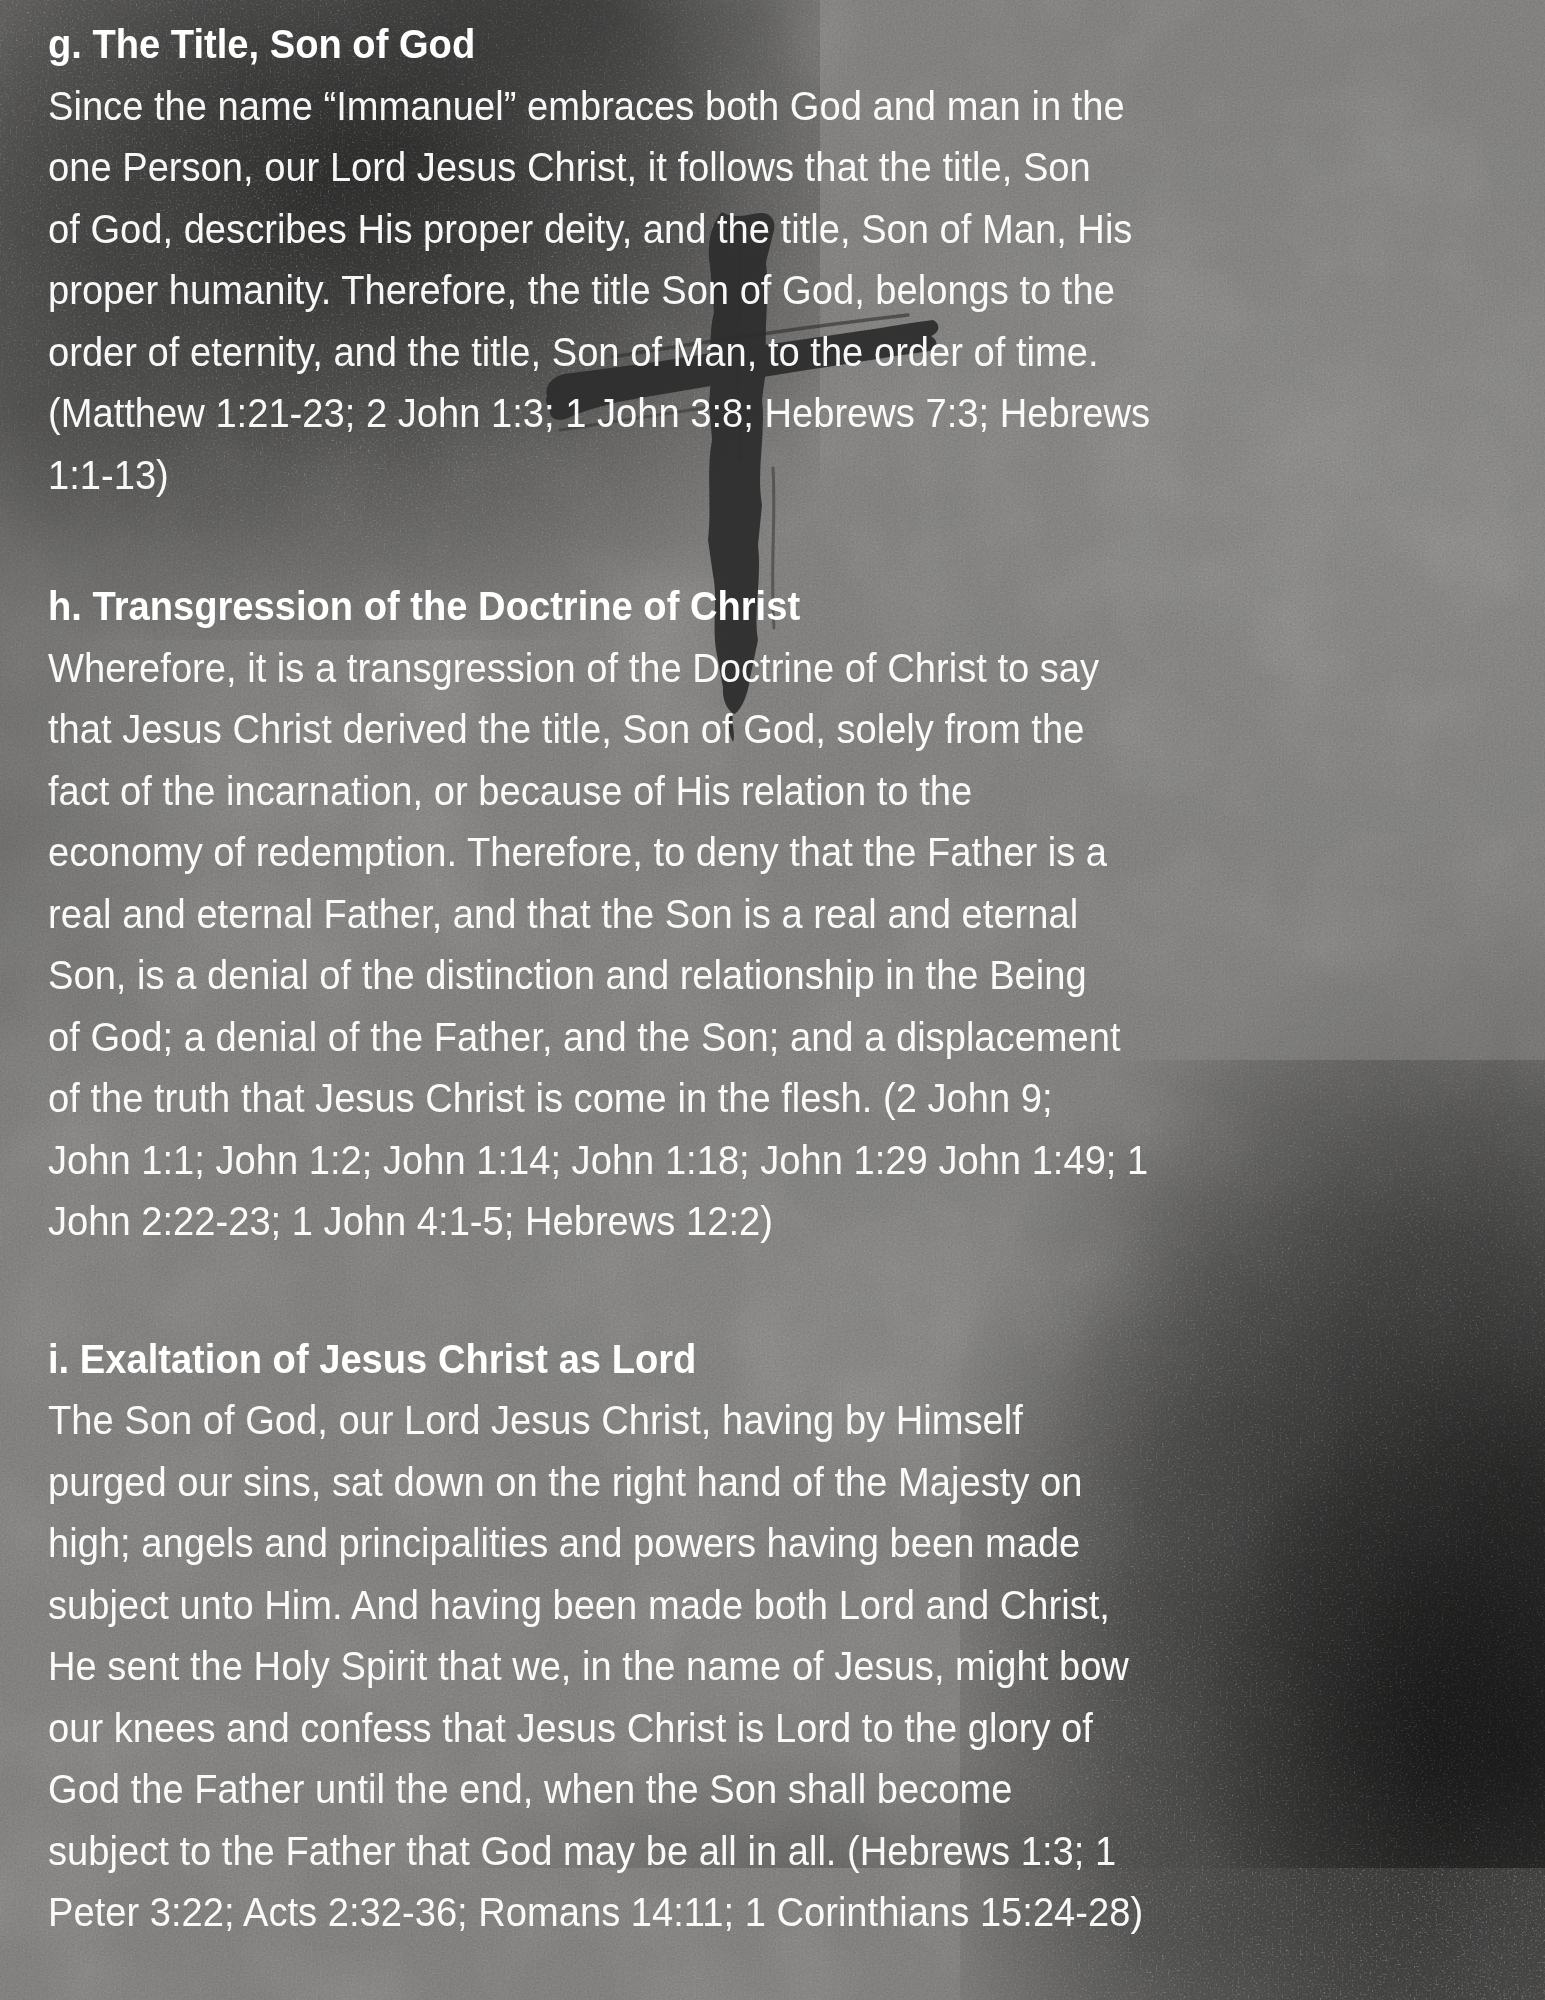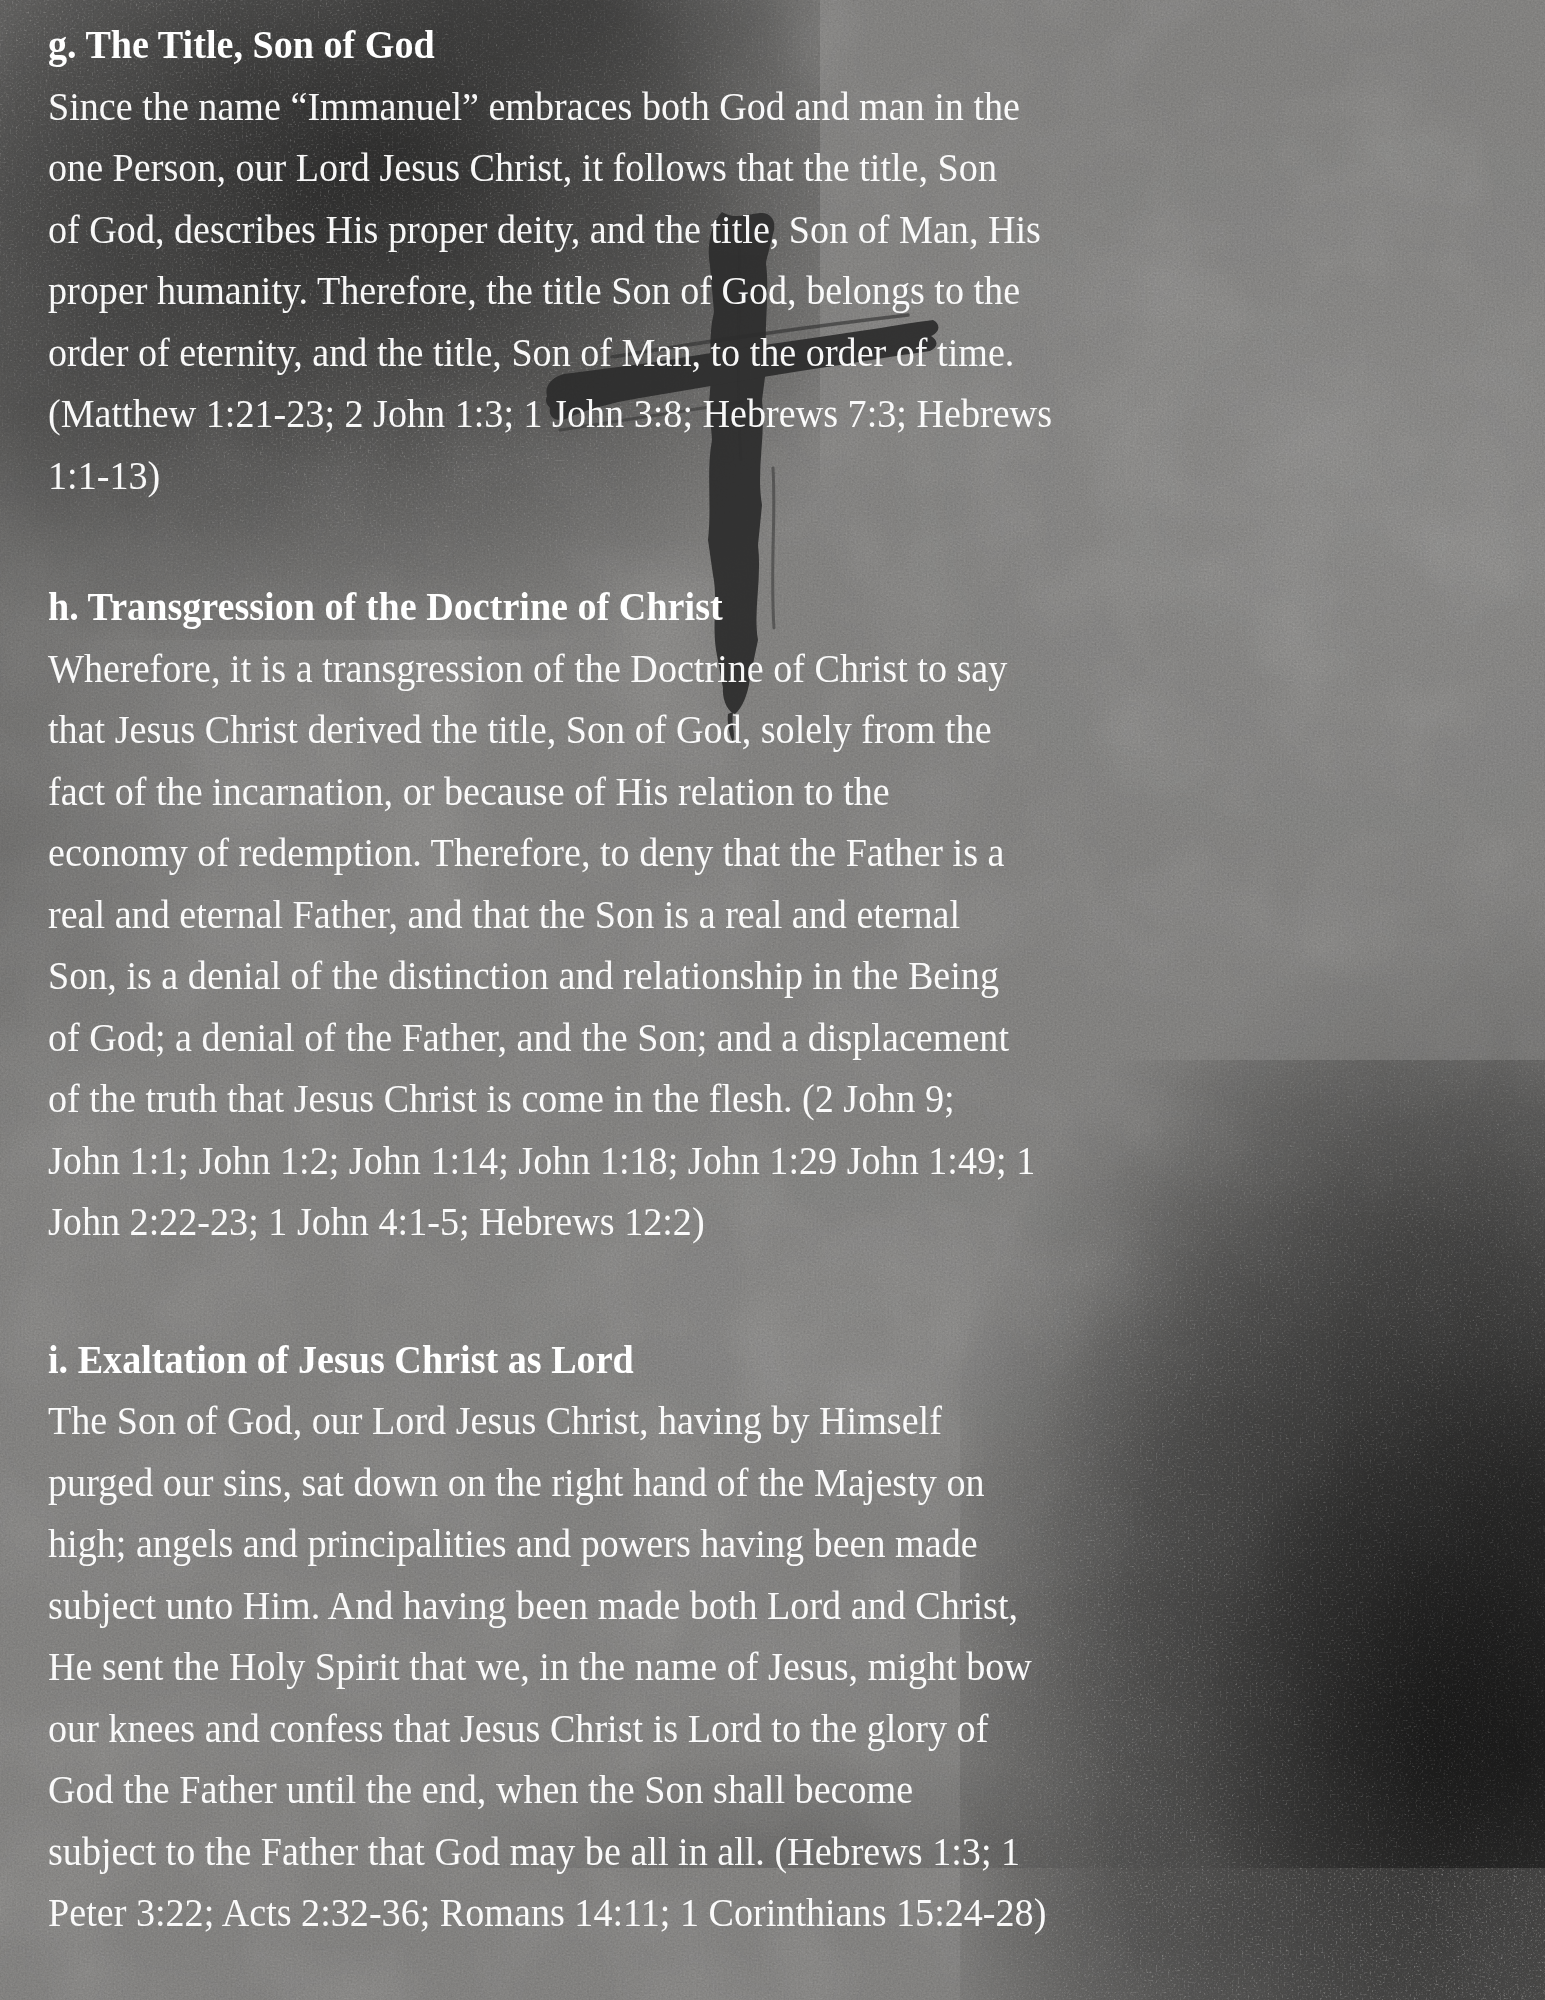--- a/index.html
+++ b/index.html
@@ -7,21 +7,21 @@
     padding: 0;
     width: 1545px;
     height: 2000px;
     background: #a9a8a6;
     overflow: hidden;
   }
   .page {
     position: relative;
     width: 1545px;
     height: 1868px;
-    font-family: Liberation Serif, serif;
+    font-family: Liberation Sans, sans-serif;
   }
   
   .bg-mottle {
     position: absolute;
     inset: 0;
     background:
       radial-gradient(900px 700px at 88% 26%, rgba(255,255,255,0.12), rgba(255,255,255,0) 60%),
       radial-gradient(700px 260px at 55% 70%, rgba(255,255,255,0.07), rgba(255,255,255,0) 70%),
       radial-gradient(640px 500px at 26% 8%,  rgba(22,22,22,0.30), rgba(22,22,22,0) 66%),
       radial-gradient(360px 180px at 38% 0%,  rgba(20,20,20,0.25), rgba(20,20,20,0) 70%),

